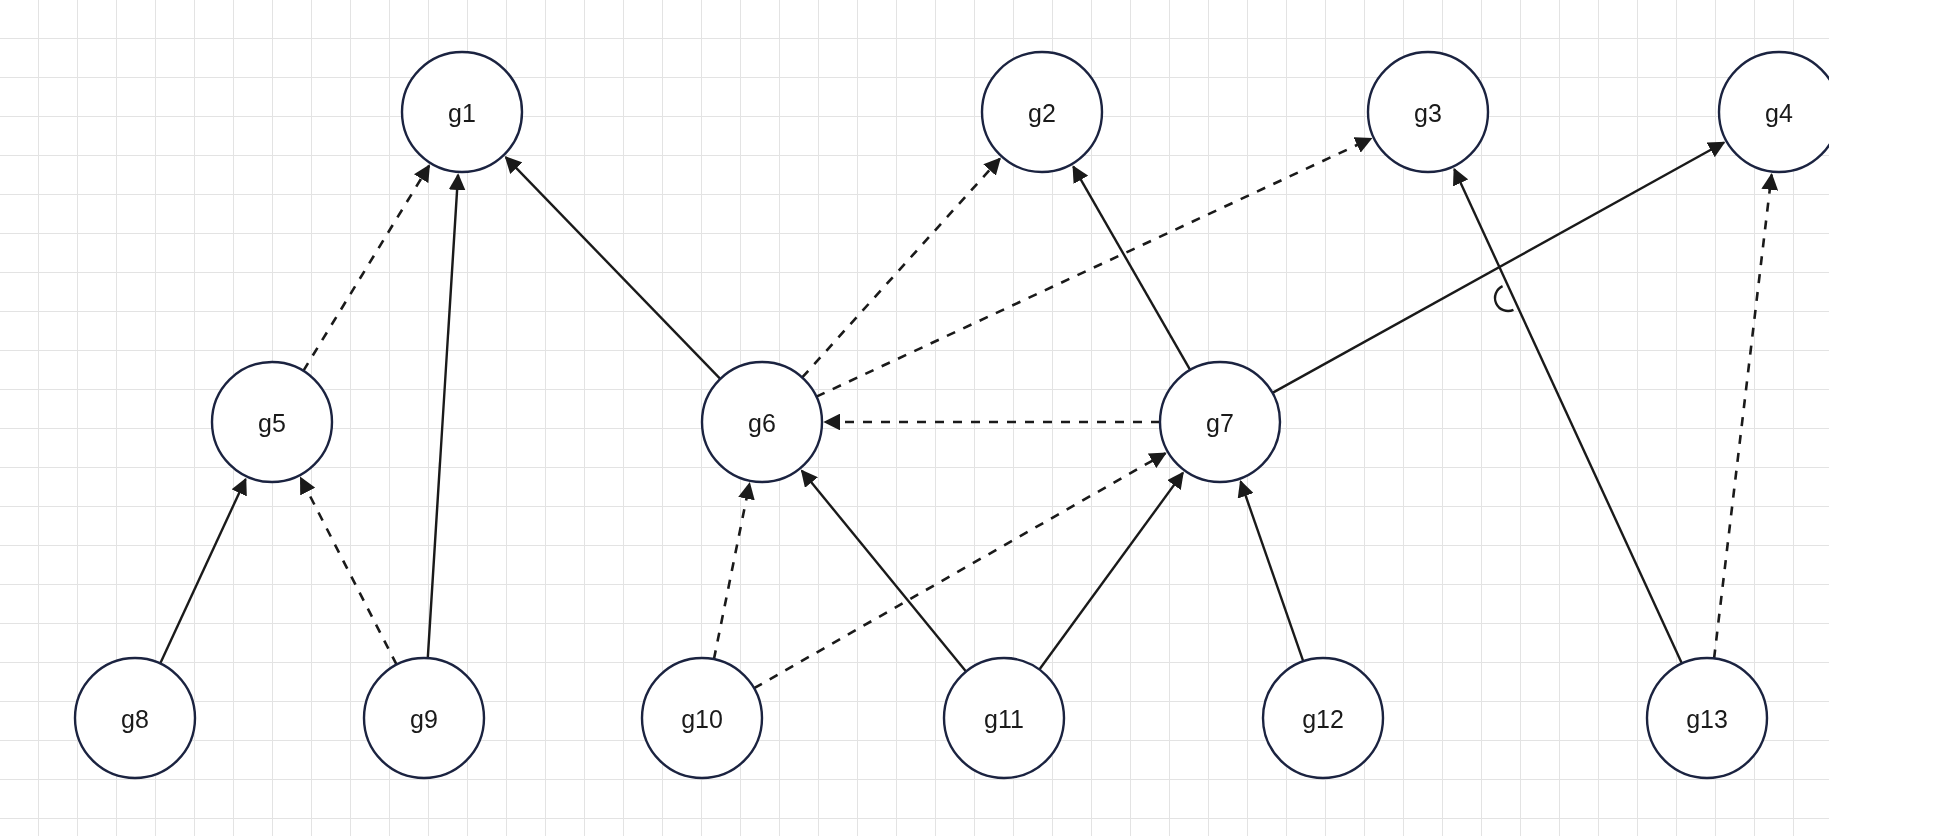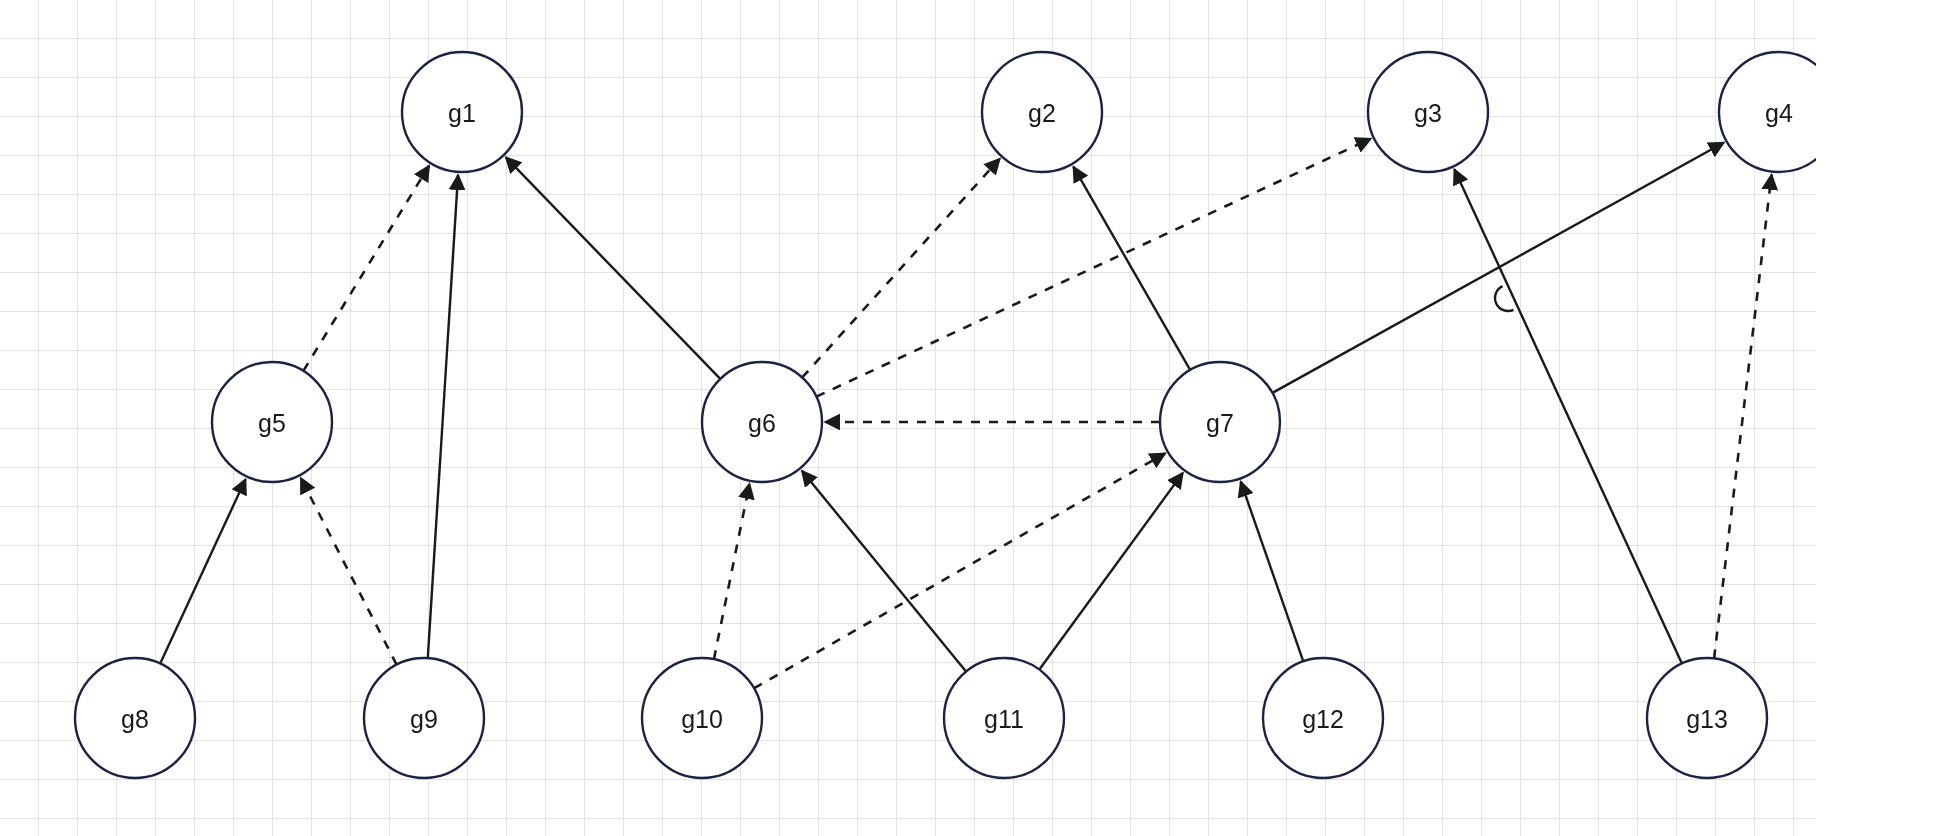--- a/index.html
+++ b/index.html
@@ -13,20 +13,21 @@
     width: 1816px;
     height: 836px;
     background-color: #ffffff;
     background-image:
       linear-gradient(to right, #e3e3e3 1px, transparent 1px),
       linear-gradient(to bottom, #e3e3e3 1px, transparent 1px);
     background-size: 39px 39px;
     background-position: -1px -1px;
     overflow: hidden;
     font-family: "Liberation Sans", sans-serif;
+    padding-left: 13px;
   }
   #graph-svg {
     position: absolute;
     left: 0;
     top: 0;
     width: 1948px;
     height: 836px;
   }
   .node-circle {
     fill: #ffffff;

